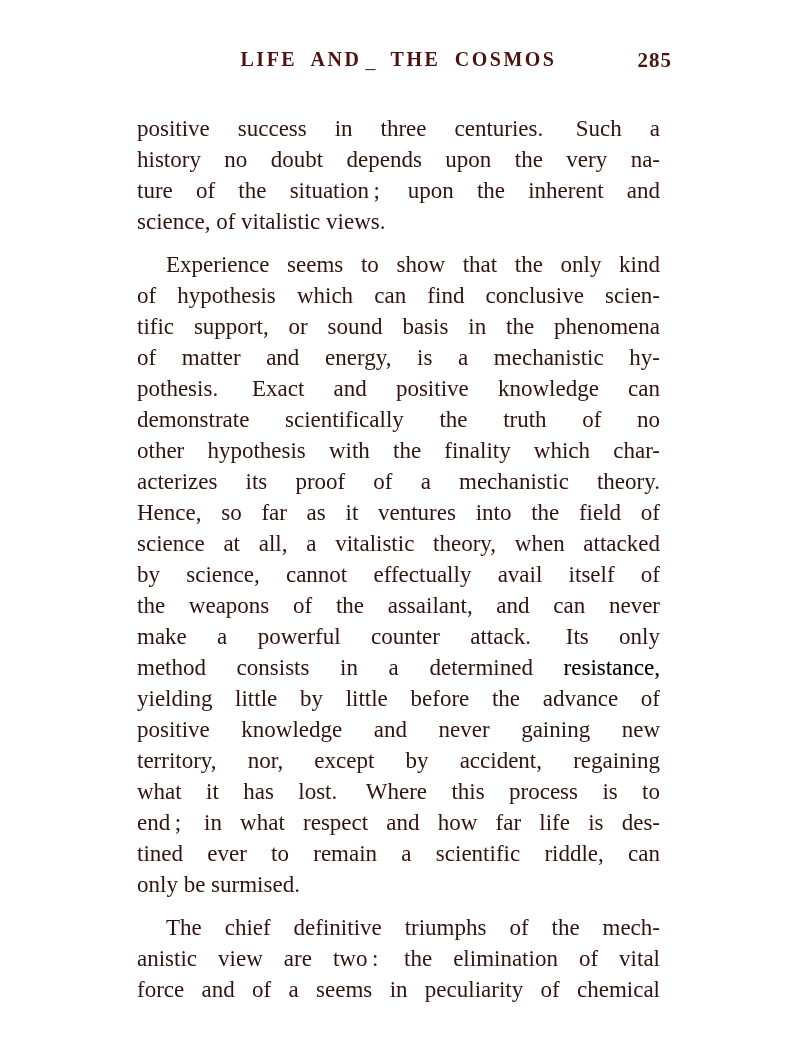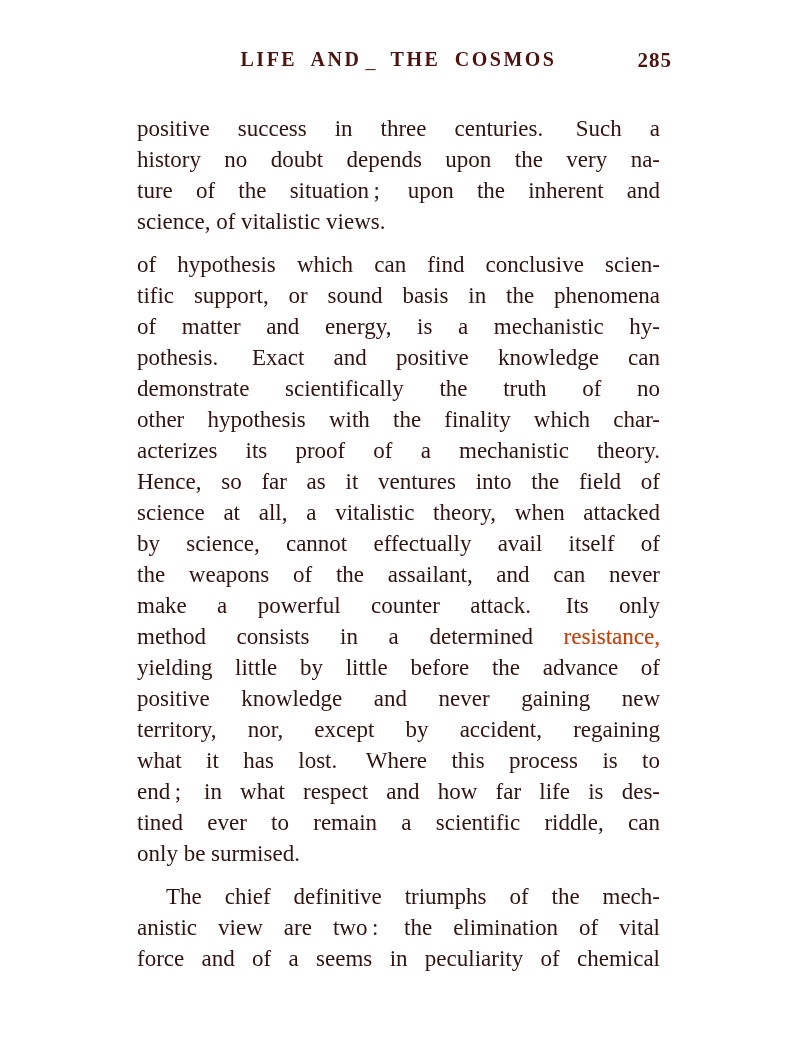--- a/index.html
+++ b/index.html
@@ -60,21 +60,21 @@
     text-align-last: justify;
     white-space: nowrap;
   }
   .line.no-just {
     text-align-last: left;
   }
   .line.first {
     text-indent: 29px;
   }
   .faded {
-    color: #c2410c;
+    color: #000000;
     text-shadow: 0.5px 0 0 #e7c4ba;
   }
 </style>
 </head>
 <body>
 
 <div class="page">
 
   <div class="running-header">
     <div class="header-title"><span>LIFE AND</span><span class="header-artifact">_</span> <span>THE COSMOS</span></div>
@@ -82,20 +82,21 @@
   </div>
 
   <div class="body-text">
       <div class="para">
         <div class="line">positive success in three centuries.  Such a</div>
         <div class="line">history no doubt depends upon the very na-</div>
         <div class="line">ture of the situation ;  upon the inherent and</div>
         <div class="line no-just">science, of vitalistic views.</div>
       </div>
       <div class="para">
+        <div class="line first">Experience seems to show that the only kind</div>
         <div class="line">of hypothesis which can find conclusive scien-</div>
         <div class="line">tific support, or sound basis in the phenomena</div>
         <div class="line">of matter and energy, is a mechanistic hy-</div>
         <div class="line">pothesis.  Exact and positive knowledge can</div>
         <div class="line">demonstrate scientifically the truth of no</div>
         <div class="line">other hypothesis with the finality which char-</div>
         <div class="line">acterizes its proof of a mechanistic theory.</div>
         <div class="line">Hence, so far as it ventures into the field of</div>
         <div class="line">science at all, a vitalistic theory, when attacked</div>
         <div class="line">by science, cannot effectually avail itself of</div>

